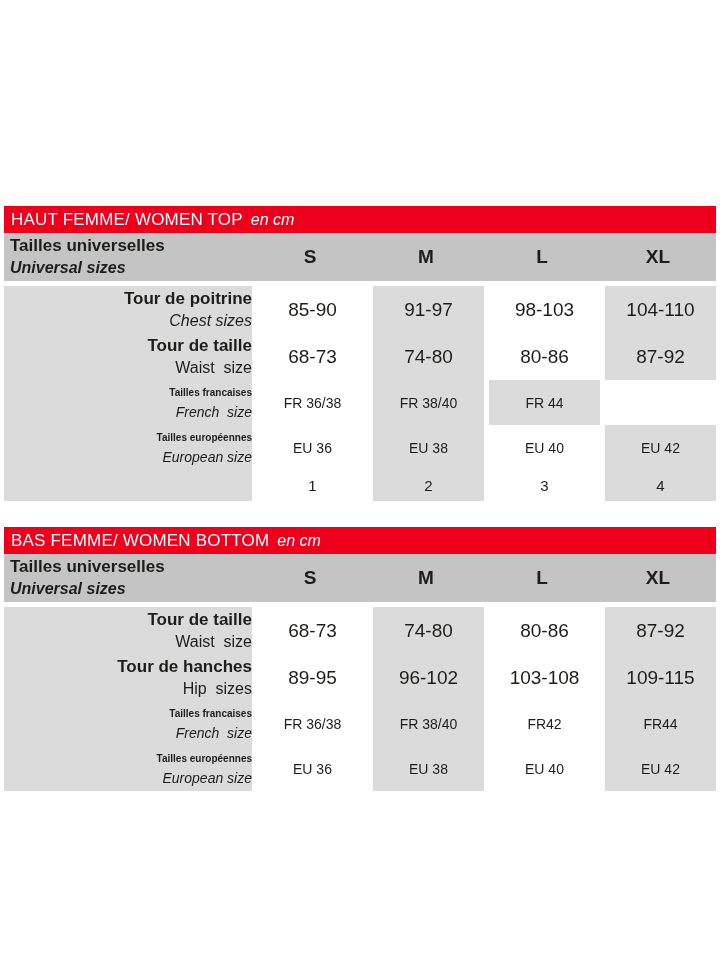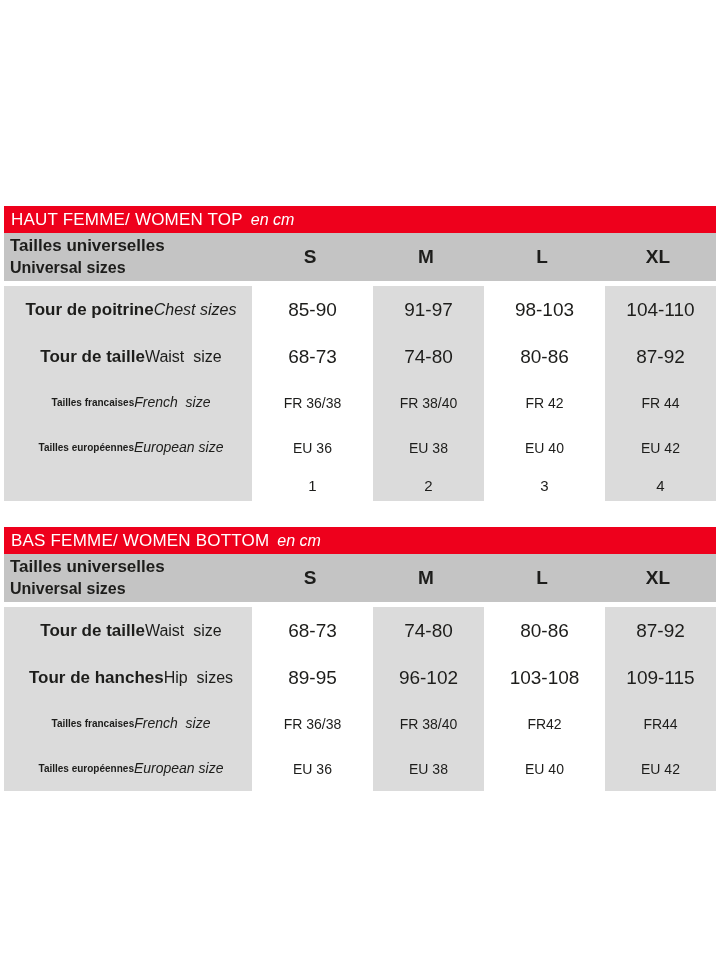--- a/index.html
+++ b/index.html
@@ -69,39 +69,40 @@
     align-items: center;
   }
   .head-label { padding: 2px 0 3px 6px; }
   .head-label .fr {
     font-weight: bold;
     font-size: 17px;
     line-height: 22px;
   }
   .head-label .en {
     font-weight: bold;
+    font-style: italic;
     font-size: 16px;
     line-height: 21px;
   }
   .col-head {
     text-align: center;
     font-weight: bold;
     font-size: 19px;
   }
 
   
   .body { margin-top: 5px; }
   .cell {
     display: flex;
     align-items: center;
     box-sizing: border-box;
   }
   .cell.lbl {
-    flex-direction: row;
-    align-items: center;
+    flex-direction: column;
+    align-items: flex-end;
     justify-content: center;
     padding-left: 6px;
     background: var(--band-gray);
   }
   .cell.val {
     justify-content: center;
     border-left: 5px solid #ffffff;
     background: #ffffff;
   }
   .cell.val.shade { background: var(--band-gray); }
@@ -164,21 +165,20 @@
             <div class="cell val shade">87-92</div>
           </div>
 
   <div class="row row-sizing">
     <div class="cell lbl">
       <div class="fr">Tailles francaises</div>
       <div class="en sub italic">French  size</div>
     </div>
   <div class="cell val">FR 36/38</div>
             <div class="cell val shade">FR 38/40</div>
-            <div class="cell val">FR 42</div>
             <div class="cell val shade">FR 44</div>
           </div>
 
   <div class="row row-sizing">
     <div class="cell lbl">
       <div class="fr">Tailles européennes</div>
       <div class="en sub italic">European size</div>
     </div>
   <div class="cell val">EU 36</div>
             <div class="cell val shade">EU 38</div>

